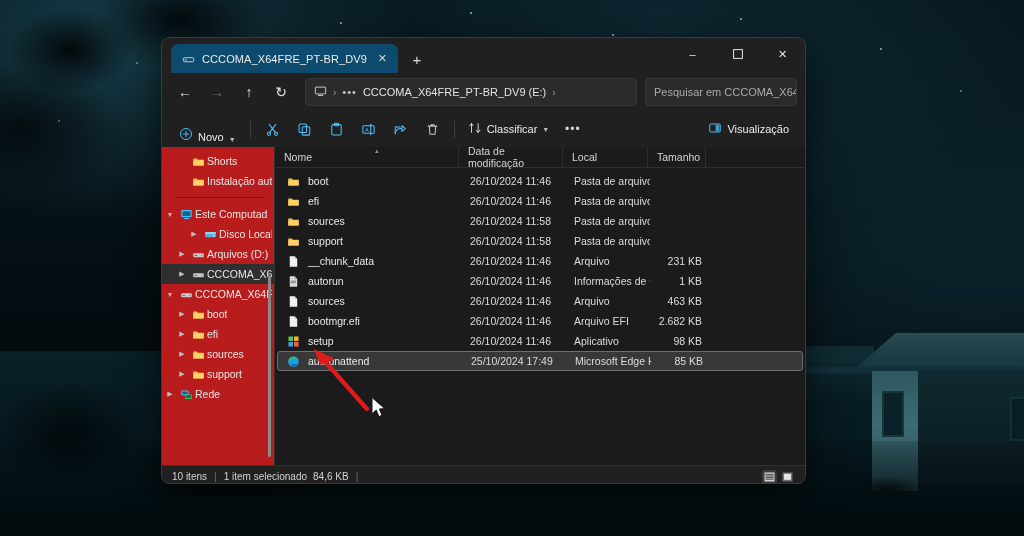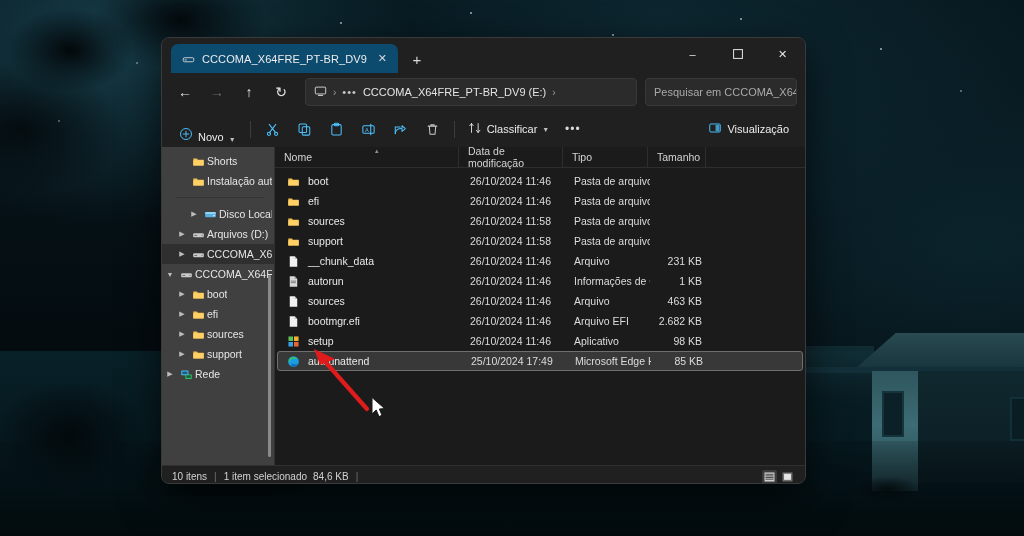--- a/index.html
+++ b/index.html
@@ -170,21 +170,21 @@
   }
   .cmd-sep { width: 1px; height: 17px; background: #3c3c3c; margin: 0 5px; }
   .caret { font-size: 7px; color: #bcbcbc; }
   .cmd-right { margin-left: auto; display: flex; align-items: center; text-align: center; }
 
   
   .wbody { display: flex; height: 318px; background: #202020; }
 
   
   .sidebar {
-    width: 112px; background: #404040; position: relative;
+    width: 112px; background: #b91c1c; position: relative;
     padding-top: 4px; overflow: hidden; flex: 0 0 112px;
   }
   .tree-item {
     height: 20px; display: flex; align-items: center;
     font-size: 10.5px; color: #e6e6e6; white-space: nowrap;
     padding-right: 2px;
   }
   .tree-item.selected { background: #2f2f2f; }
   .chev {
     width: 16px; flex: 0 0 16px; text-align: center;
@@ -422,20 +422,31 @@
             <span class="chev"></span>
             <span class="tree-ico">
               <svg width="13" height="13" viewBox="0 0 16 16">
                 <path d="M1.6 4.2h4.4l1.3 1.5h7.1v7.1H1.6z" fill="#f2c14e"></path>
                 <path d="M1.6 6.4h12.8v6.4H1.6z" fill="#ffd166"></path>
               </svg>
             </span>
             <span class="tree-label">Instalação aut</span>
           </div>
           <div class="tree-sep"></div>
+          <div class="tree-item" style="padding-left: 0px;">
+            <span class="chev">▼</span>
+            <span class="tree-ico">
+              <svg width="13" height="13" viewBox="0 0 16 16">
+                <rect x="1.6" y="2.6" width="12.8" height="8.6" rx="1" fill="#4cc2ff"></rect>
+                <rect x="3" y="4" width="10" height="5.8" fill="#1b5f86"></rect>
+                <rect x="5" y="12.2" width="6" height="1.4" fill="#4cc2ff"></rect>
+              </svg>
+            </span>
+            <span class="tree-label">Este Computad</span>
+          </div>
           <div class="tree-item" style="padding-left: 24px;">
             <span class="chev">▶</span>
             <span class="tree-ico">
               <svg width="13" height="13" viewBox="0 0 16 16">
                 <rect x="1.4" y="5" width="13.2" height="6.4" rx="1.4" fill="#5ab0e0"></rect>
                 <rect x="1.4" y="5" width="13.2" height="2.4" rx="1.2" fill="#8fd3f5"></rect>
                 <circle cx="12.4" cy="9.4" r="0.9" fill="#ffffff"></circle>
               </svg>
             </span>
             <span class="tree-label">Disco Local (C</span>
@@ -528,21 +539,21 @@
         </div>
       <div class="sb-scroll"></div>
     </div>
     <div class="sb-divider"></div>
 
     <div class="filepane">
       <div class="colheader">
         <div class="sort-mark">▴</div>
         <div class="col c-name">Nome</div>
         <div class="col c-date">Data de modificação</div>
-        <div class="col c-type">Tipo</div>
+        <div class="col c-type">Local</div>
         <div class="col c-size">Tamanho</div>
         <div class="col c-tail"></div>
       </div>
       <div class="rows" id="rows-root">
           <div class="row">
             <div class="cell c-name">
               <span class="fico">
                 <svg width="13" height="13" viewBox="0 0 16 16">
                   <path d="M1.6 4.2h4.4l1.3 1.5h7.1v7.1H1.6z" fill="#f2c14e"></path>
                   <path d="M1.6 6.4h12.8v6.4H1.6z" fill="#ffd166"></path>

